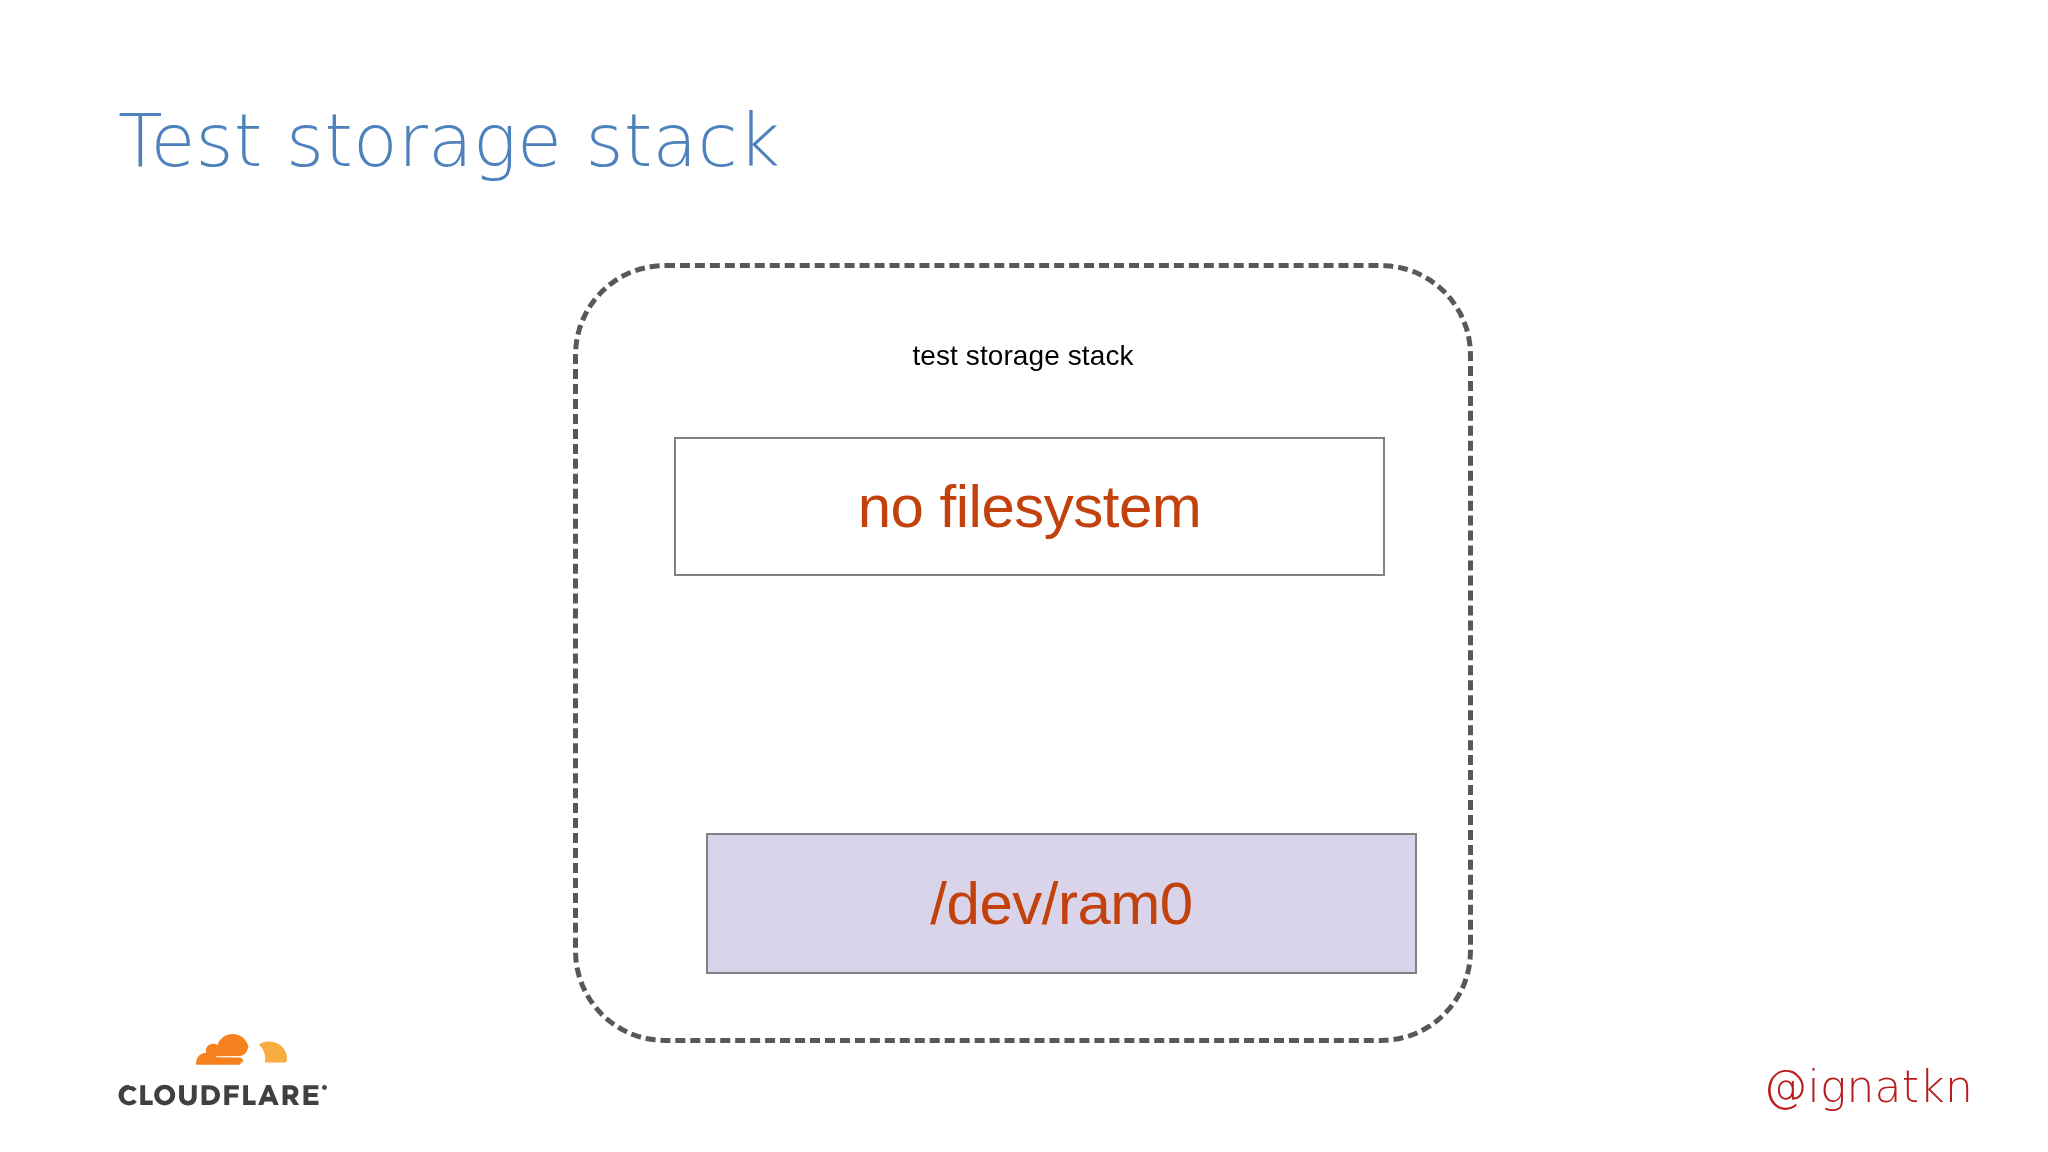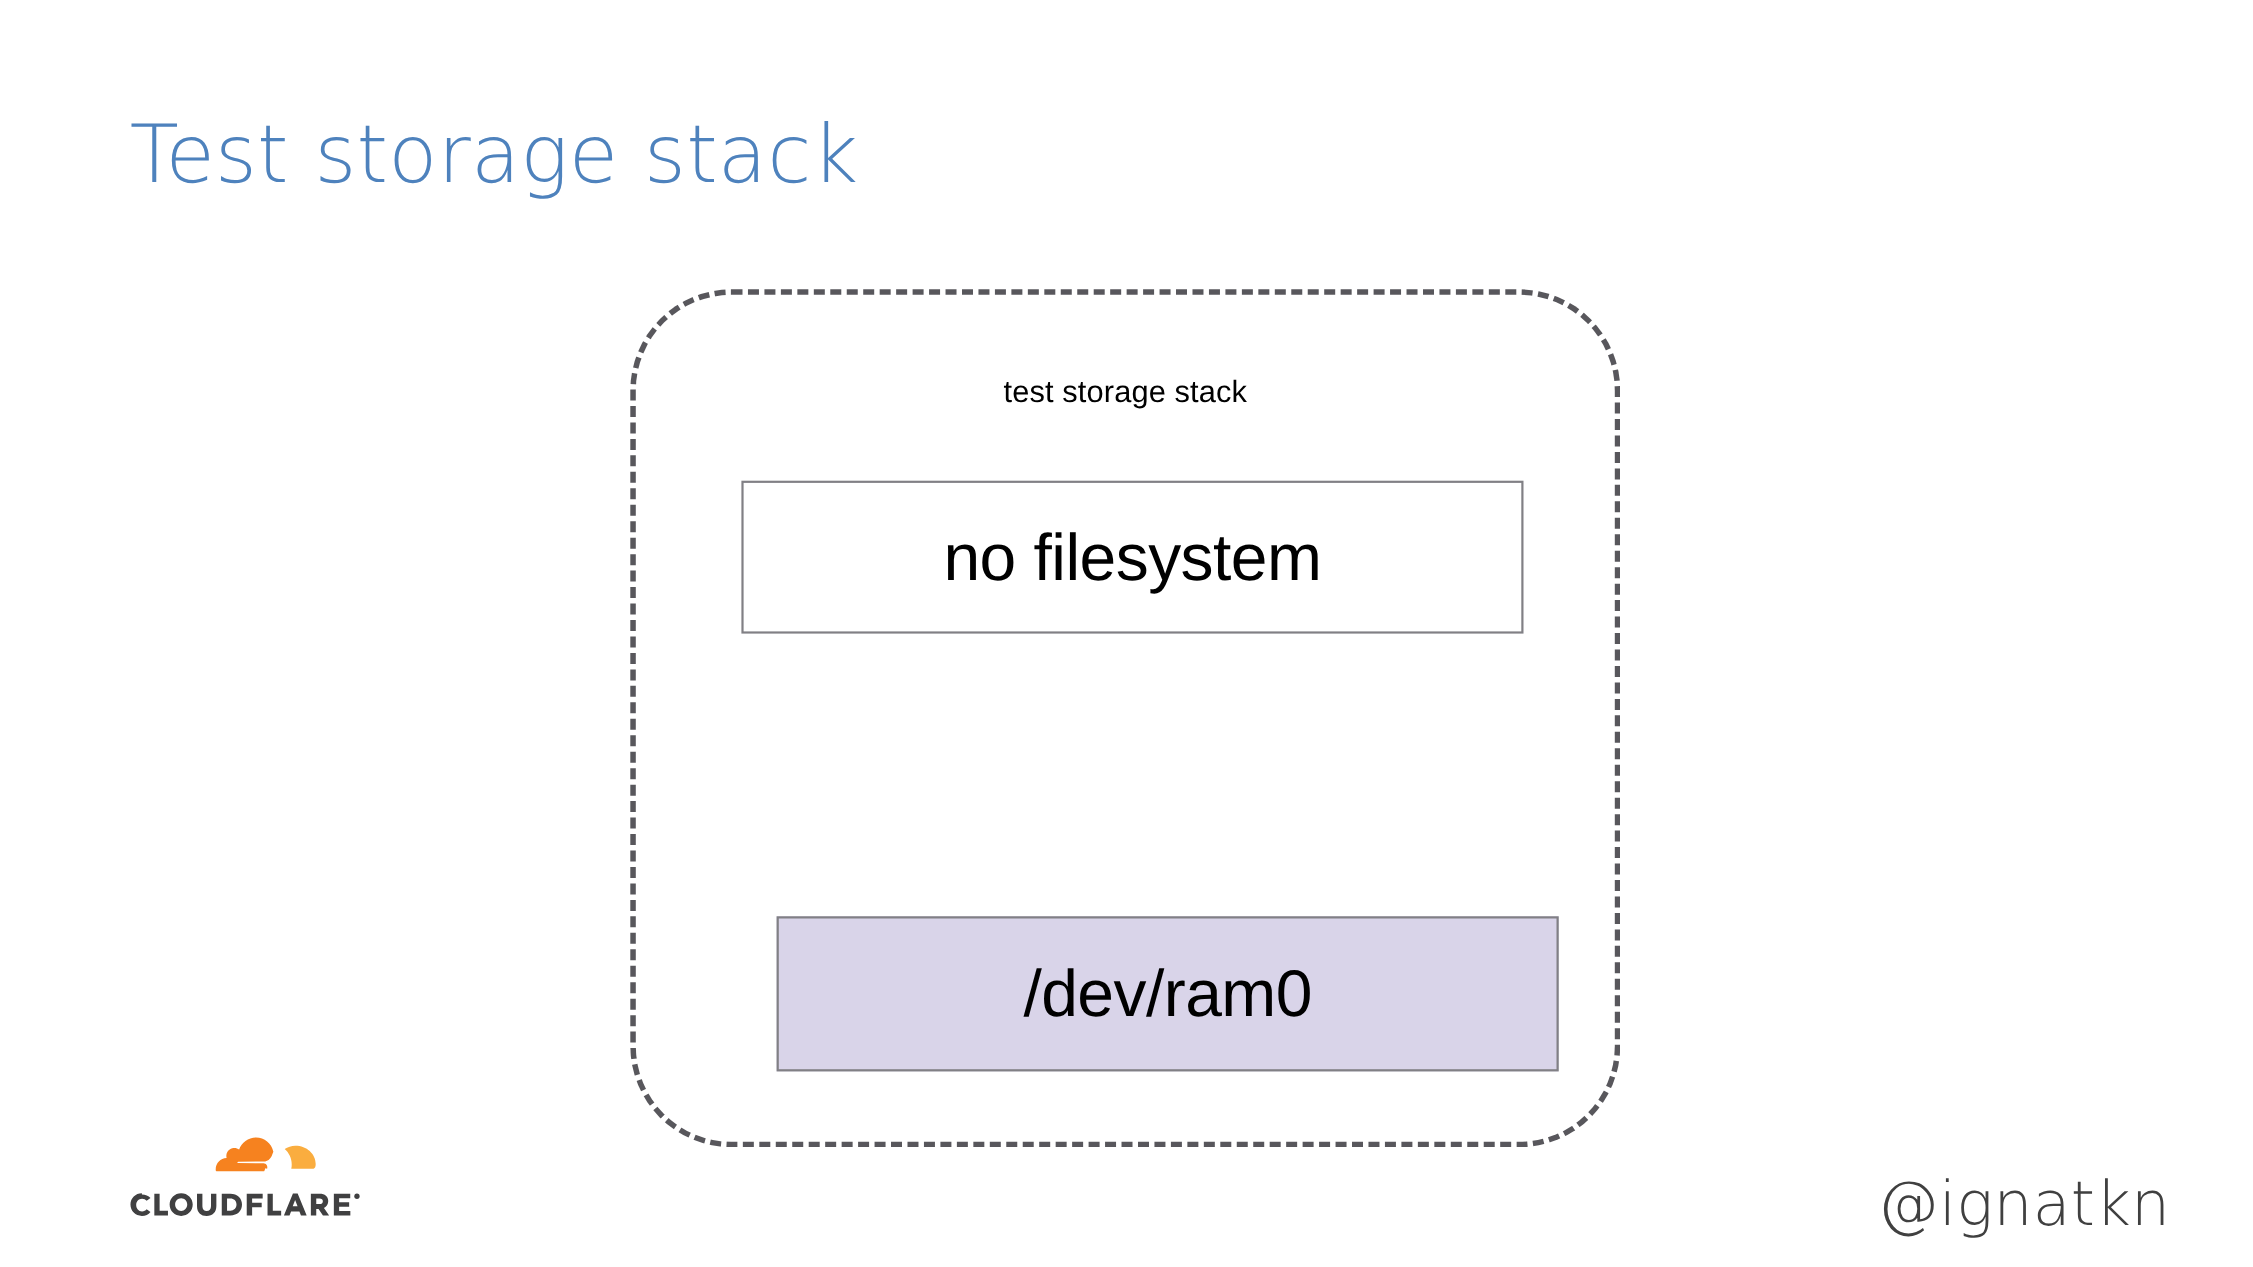--- a/index.html
+++ b/index.html
@@ -59,21 +59,21 @@
   
   .layer-box {
     position: absolute;
     left: 96px;
     width: 711px;
     box-sizing: border-box;
     border: 2px solid #818085;
     display: flex;
     align-items: center;
     justify-content: center;
-    color: #000000;
+    color: #c2410c;
     font-family: "Liberation Sans", sans-serif;
     font-weight: 400;
     white-space: nowrap;
   }
 
   #layer-filesystem {
     top: 169px;
     height: 139px;
     background: #ffffff;
     font-size: 60px;
@@ -108,25 +108,25 @@
   #cloudflare-logo svg {
     display: block;
     width: 222px;
     height: 104px;
   }
 
   
   #author-handle {
     position: absolute;
     right: 75px;
-    bottom: 24px;
+    bottom: 40px;
     font-family: "DejaVu Sans", sans-serif;
     font-weight: 300;
-    font-size: 56px;
-    color: #404040;
+    font-size: 44px;
+    color: #b91c1c;
     white-space: nowrap;
     letter-spacing: 0.2px;
   }
 </style>
 </head>
 <body>
 
 <div id="slide-title">Test storage stack</div>
 
 <div id="stack-container">

